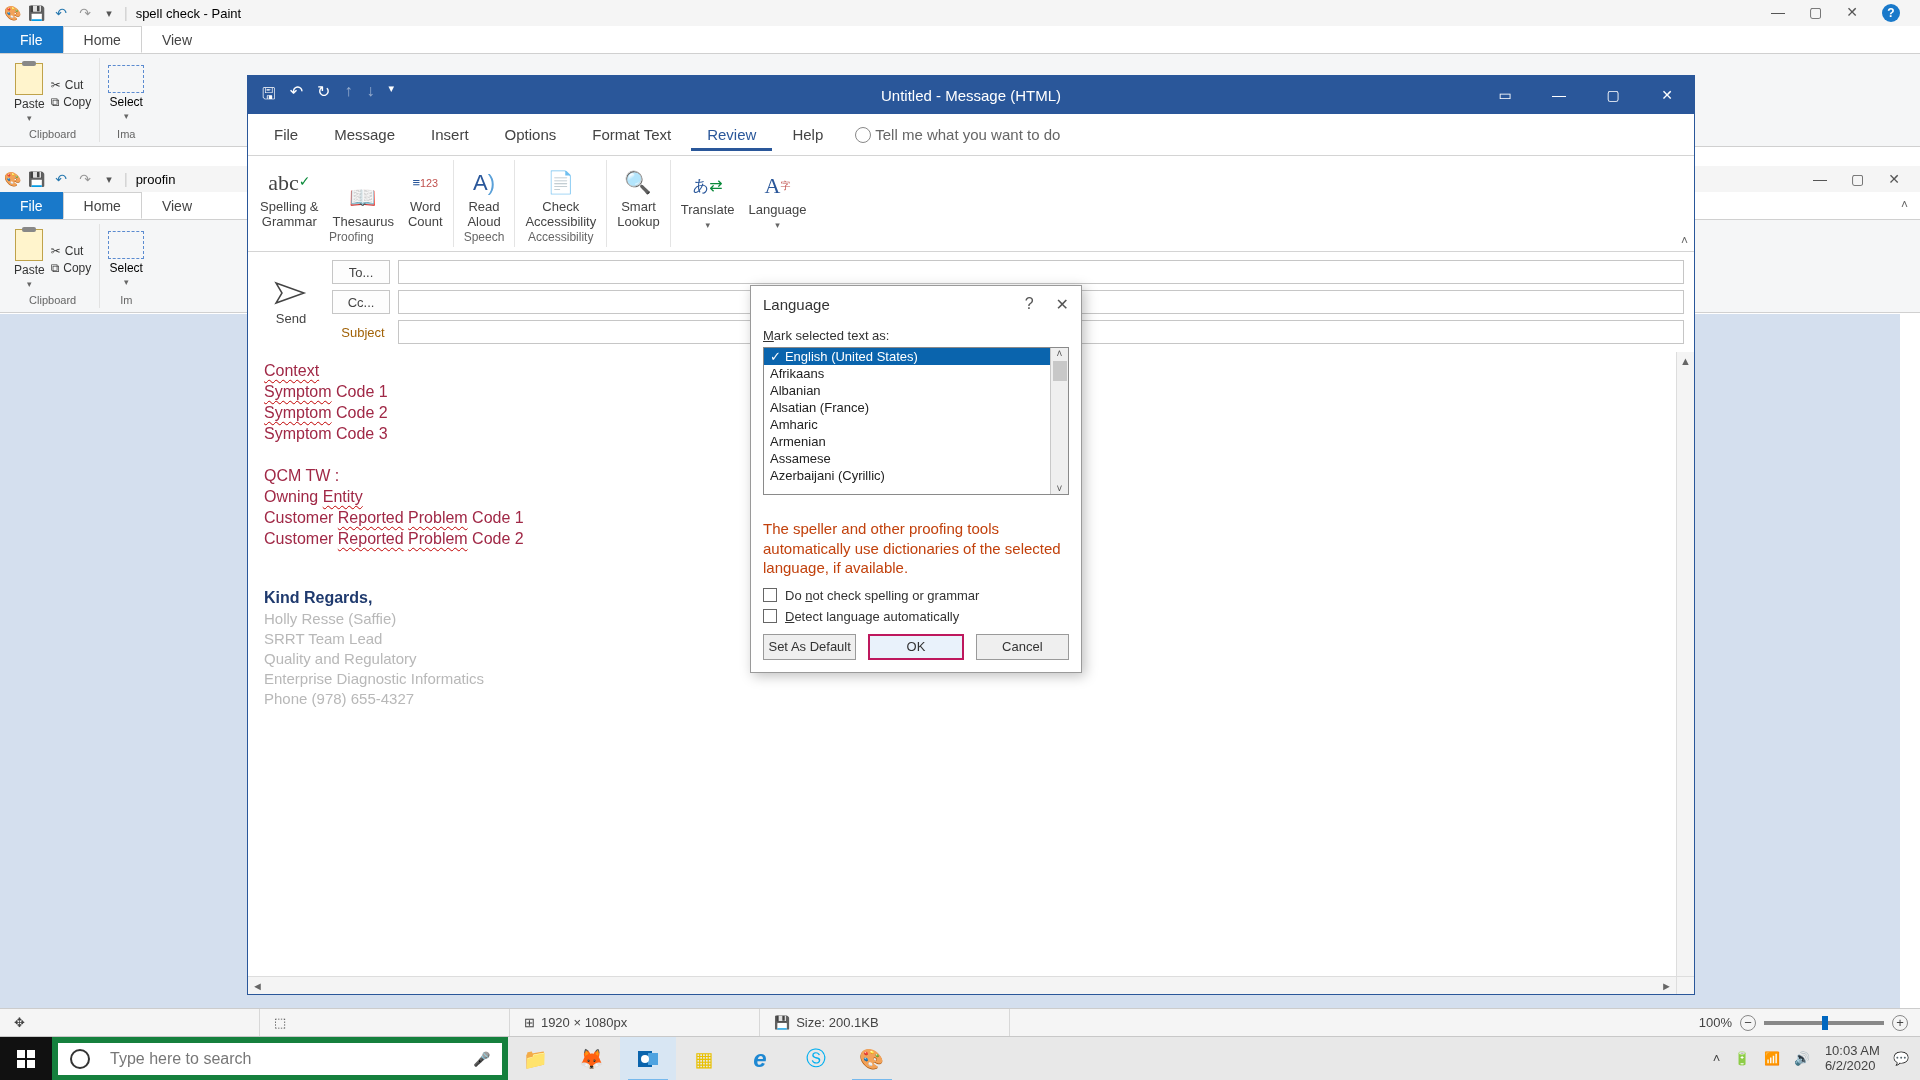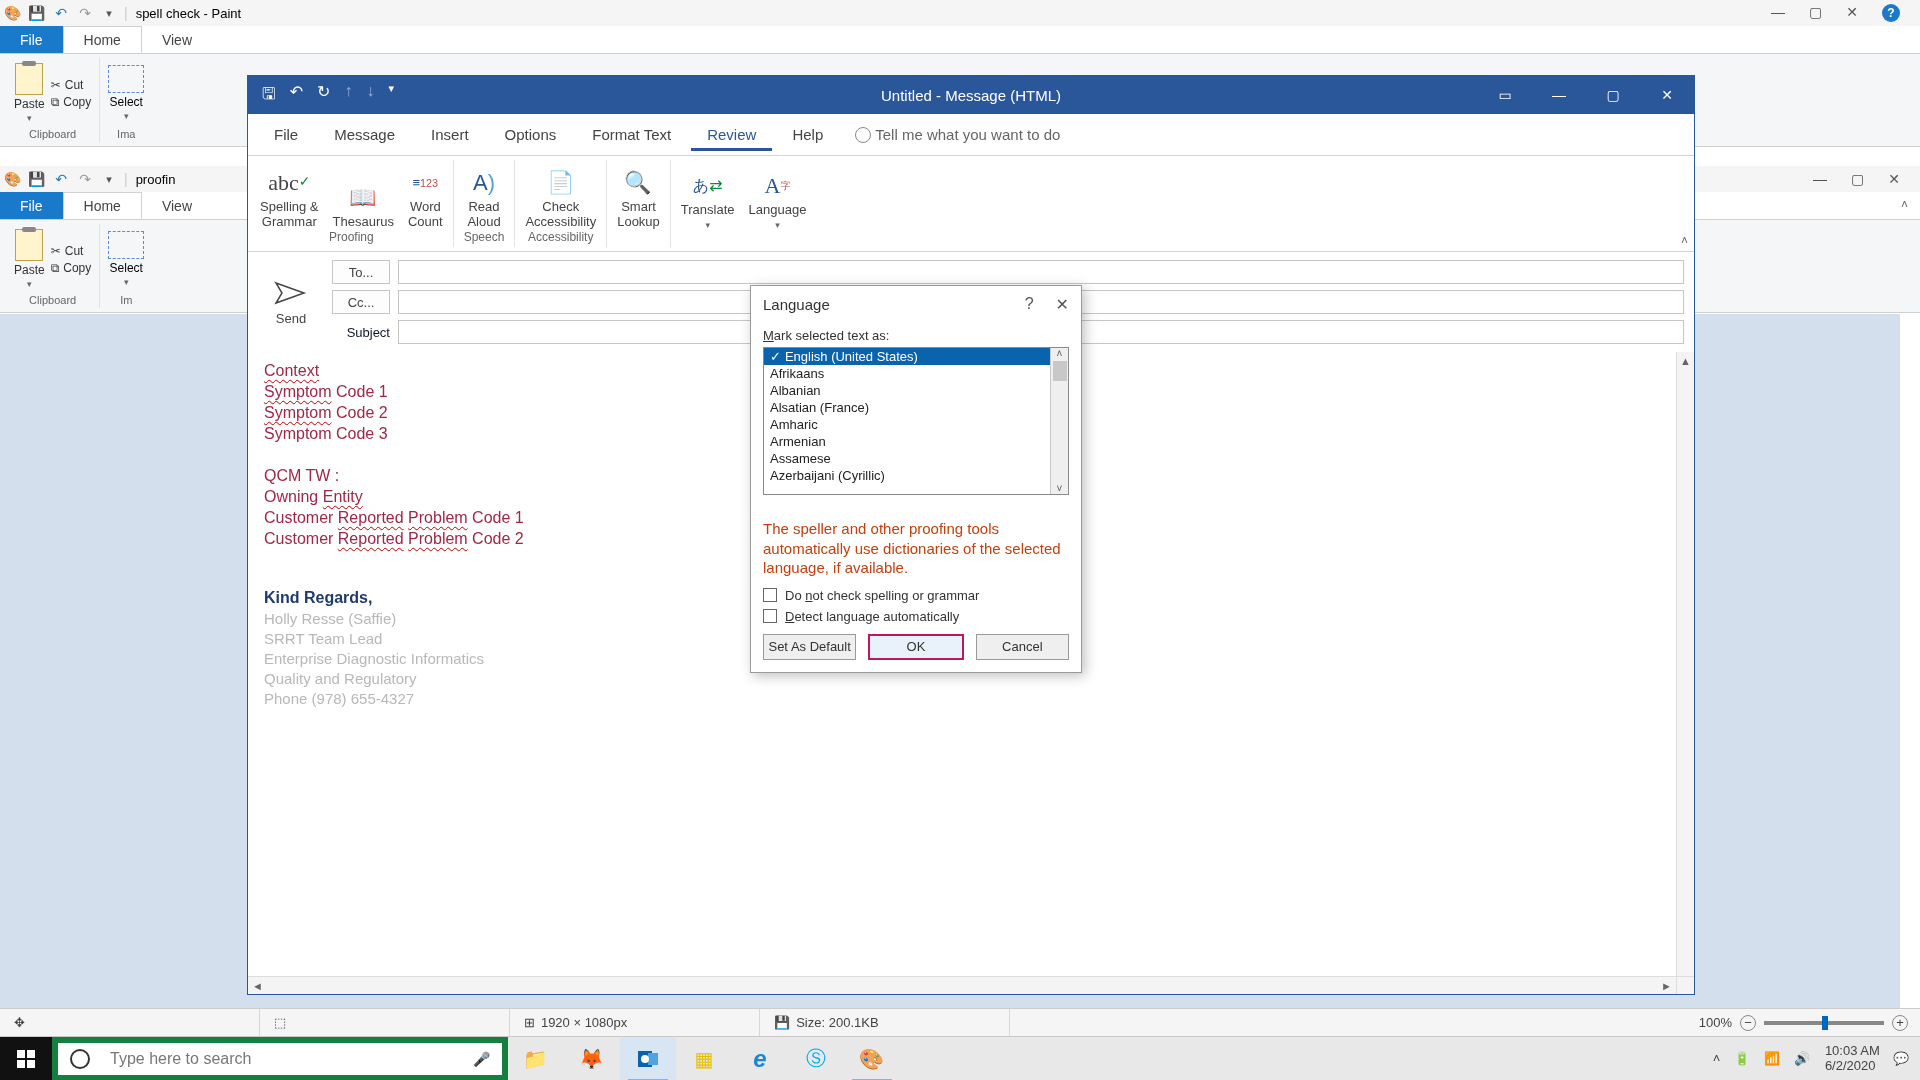--- a/index.html
+++ b/index.html
@@ -68,21 +68,21 @@
 .olr-label { font-size:12px; color:#666; padding-bottom:3px; }
 .ol-collapse { position:absolute; right:6px; bottom:3px; color:#666; font-size:12px; }
 
 
 .ol-header { padding:8px 10px; display:flex; gap:8px; border-bottom:0; }
 .send-col { width:66px; display:flex; flex-direction:column; align-items:center; justify-content:center; gap:4px; }
 .send-ico { width:38px; height:28px; display:flex; align-items:center; justify-content:center; }
 .fields-col { flex:1; display:flex; flex-direction:column; gap:6px; }
 .frow { display:flex; gap:8px; align-items:center; }
 .fbtn { width:58px; height:24px; border:1px solid #c6c6c6; background:#fdfdfd; font-size:13px; color:#444; display:flex;align-items:center;justify-content:center; }
-.flabel { width:58px; font-size:13px; color:#0f172a; text-align:right; padding-left:4px; }
+.flabel { width:58px; font-size:13px; color:#a16207; text-align:center; padding-left:4px; }
 .finput { flex:1; height:24px; border:1px solid #c6c6c6; background:#fff; }
 
 
 .ol-body { flex:1; padding:10px 16px; font-size:16px; color:#a02846; position:relative; overflow:hidden; }
 .ol-body .line { margin-bottom:3px; }
 .squig { text-decoration: underline wavy #c00000 1px; text-underline-offset: 3px; }
 .kind { color:#1f3a6e; font-weight:600; margin-top:20px; }
 .sig { color:#b8b8b8; font-size:15px; }
 .ol-hscroll { position:absolute; left:0; right:18px; bottom:0; height:18px; background:#f4f4f4; border-top:1px solid #ddd; display:flex; justify-content:space-between; padding:0 4px; color:#666; font-size:11px; align-items:center; }
 .body-scroll { position:absolute; right:0; top:0; width:18px; bottom:0; background:#f4f4f4; border-left:1px solid #ddd; }
@@ -409,22 +409,22 @@
     <div class="line"><span>Symptom Code 3</span></div>
     <div class="line">&nbsp;</div>
     <div class="line"><span>QCM TW :</span></div>
     <div class="line"><span>Owning </span><span class="squig">Entity</span></div>
     <div class="line"><span>Customer </span><span class="squig">Reported</span><span> </span><span class="squig">Problem</span><span> Code 1</span></div>
     <div class="line"><span>Customer </span><span class="squig">Reported</span><span> </span><span class="squig">Problem</span><span> Code 2</span></div>
     <div class="line">&nbsp;</div>
     <div class="line kind">Kind Regards,</div>
     <div class="line sig">Holly Resse (Saffie)</div>
     <div class="line sig">SRRT Team Lead</div>
+    <div class="line sig">Quality and Regulatory</div>
     <div class="line sig">Enterprise Diagnostic Informatics</div>
-    <div class="line sig">Quality and Regulatory</div>
     <div class="line sig">Phone (978) 655-4327</div>
 
     <div class="body-scroll">
       <div class="arr">▲</div>
     </div>
   </div>
 
   <div style="position:relative;height:18px">
     <div class="ol-hscroll">
       <span>◄</span>

